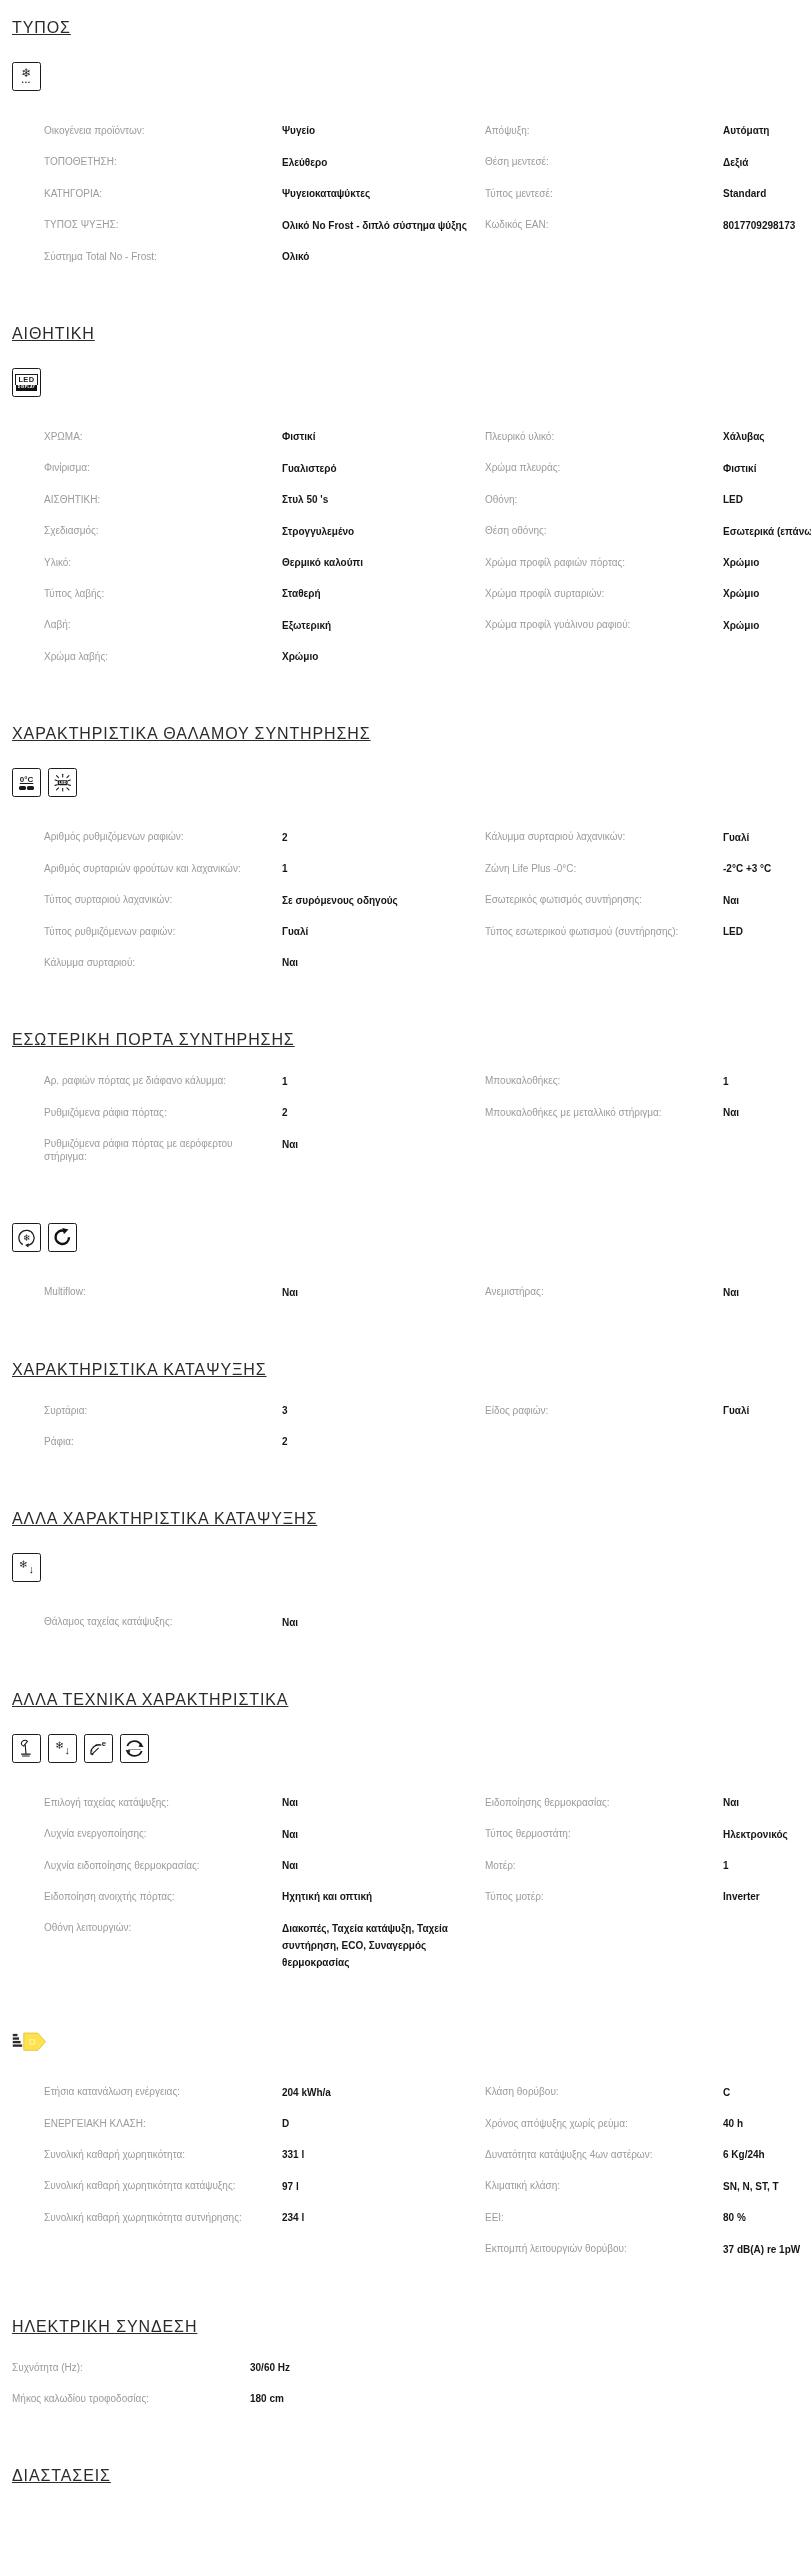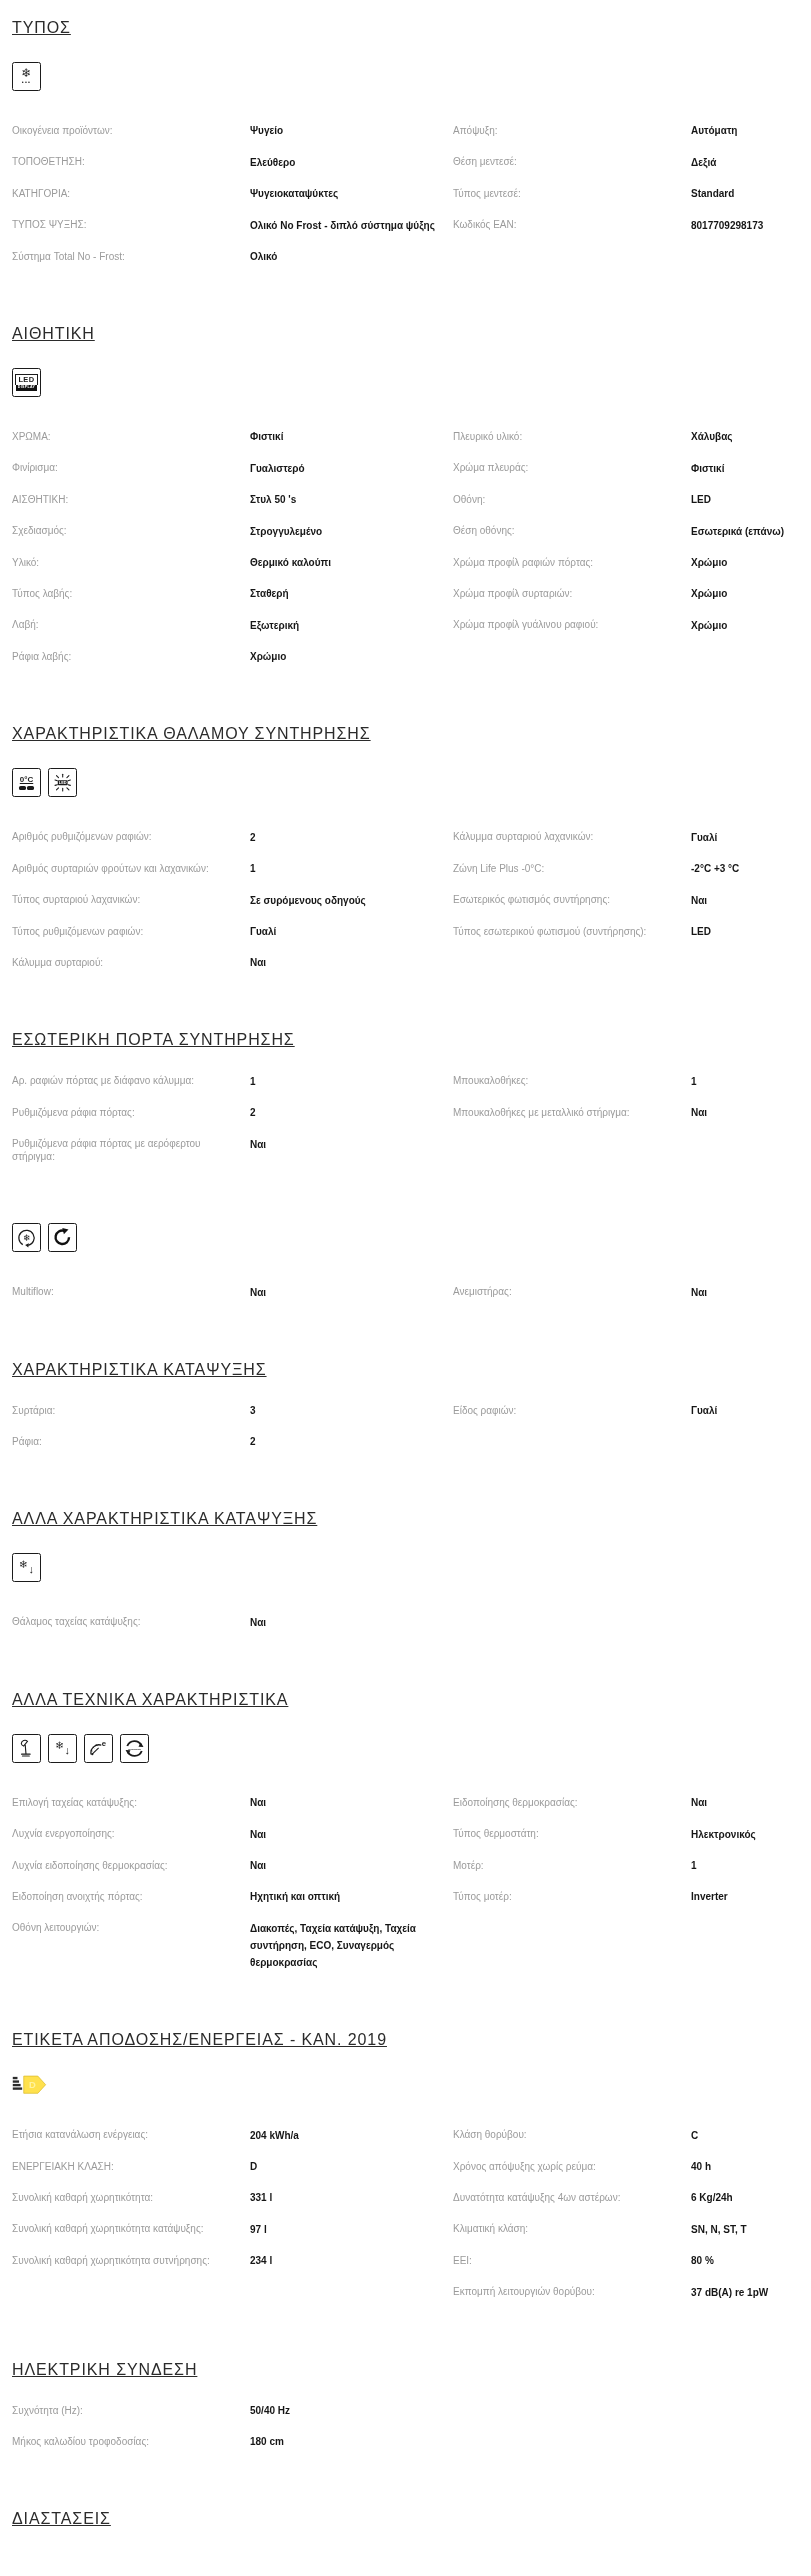--- a/index.html
+++ b/index.html
@@ -16,21 +16,21 @@
   }
   .icon-row{display:flex;align-items:center;margin:0 0 33px 0;}
   .icon-box{
     width:29px;height:29px;border:1.2px solid #1b1b1b;border-radius:2.4px;
     box-sizing:border-box;display:inline-flex;flex-direction:column;
     align-items:center;justify-content:center;margin-right:7.1px;overflow:hidden;
     background:#fff;
   }
   .icon-plain{display:inline-flex;margin-right:6.3px;}
   .grid{display:flex;align-items:flex-start;}
-  .col-left{width:441px;flex:none;}
+  .col-left{width:441px;flex:none;margin-left:32px;}
   .col-right{width:348px;flex:none;}
   .row{display:flex;align-items:flex-start;margin-bottom:16px;}
   .lbl{
     flex:none;width:238px;padding-right:11px;box-sizing:border-box;
     color:#9b9b9b;font-size:10px;line-height:1.3;
   }
   .val{
     flex:1;font-weight:bold;color:#161616;font-size:10px;
     line-height:1.7;margin-top:-1.6px;
   }
@@ -138,21 +138,21 @@
           </div>
           <div class="row">
             <span class="lbl">Τύπος λαβής:</span>
             <span class="val">Σταθερή</span>
           </div>
           <div class="row">
             <span class="lbl">Λαβή:</span>
             <span class="val">Εξωτερική</span>
           </div>
           <div class="row">
-            <span class="lbl">Ράφια λαβής:</span>
+            <span class="lbl">Χρώμα λαβής:</span>
             <span class="val">Χρώμιο</span>
           </div>
         </div>
         <div class="col-right">
           <div class="row">
             <span class="lbl">Πλευρικό υλικό:</span>
             <span class="val">Χάλυβας</span>
           </div>
           <div class="row">
             <span class="lbl">Χρώμα πλευράς:</span>
@@ -437,21 +437,20 @@
             <span class="val">1</span>
           </div>
           <div class="row">
             <span class="lbl">Τύπος μοτέρ:</span>
             <span class="val">Inverter</span>
           </div>
         </div>
       </div>
     </section>
     <section class="spec-section">
-      <h2 class="sec-title">ΕΤΙΚΕΤΑ ΑΠΟΔΟΣΗΣ/ΕΝΕΡΓΕΙΑΣ - ΚΑΝ. 2019</h2>
       <div class="icon-row">
         <span class="icon-plain">
           <svg width="36" height="21.4" viewBox="0 0 46 27">
             <g fill="#2b2b2b">
               <rect x="1" y="3.5" width="6" height="3"></rect>
               <rect x="1" y="8" width="8" height="3"></rect>
               <rect x="1" y="12.5" width="10" height="3"></rect>
               <rect x="1" y="17" width="12" height="3"></rect>
             </g>
             <polygon points="15,2.5 33,2.5 43,13.5 33,24.5 15,24.5" fill="#ffe14d" stroke="#d9b92a" stroke-width="0.9"></polygon>
@@ -509,21 +508,21 @@
           </div>
         </div>
       </div>
     </section>
     <section class="spec-section">
       <h2 class="sec-title">ΗΛΕΚΤΡΙΚΗ ΣΥΝΔΕΣΗ</h2>
       <div class="grid">
         <div class="col-right">
           <div class="row">
             <span class="lbl">Συχνότητα (Hz):</span>
-            <span class="val">50/40 Hz</span>
+            <span class="val">30/60 Hz</span>
           </div>
           <div class="row">
             <span class="lbl">Μήκος καλωδίου τροφοδοσίας:</span>
             <span class="val">180 cm</span>
           </div>
         </div>
       </div>
     </section>
     <section class="spec-section">
       <h2 class="sec-title">ΔΙΑΣΤΑΣΕΙΣ</h2>

